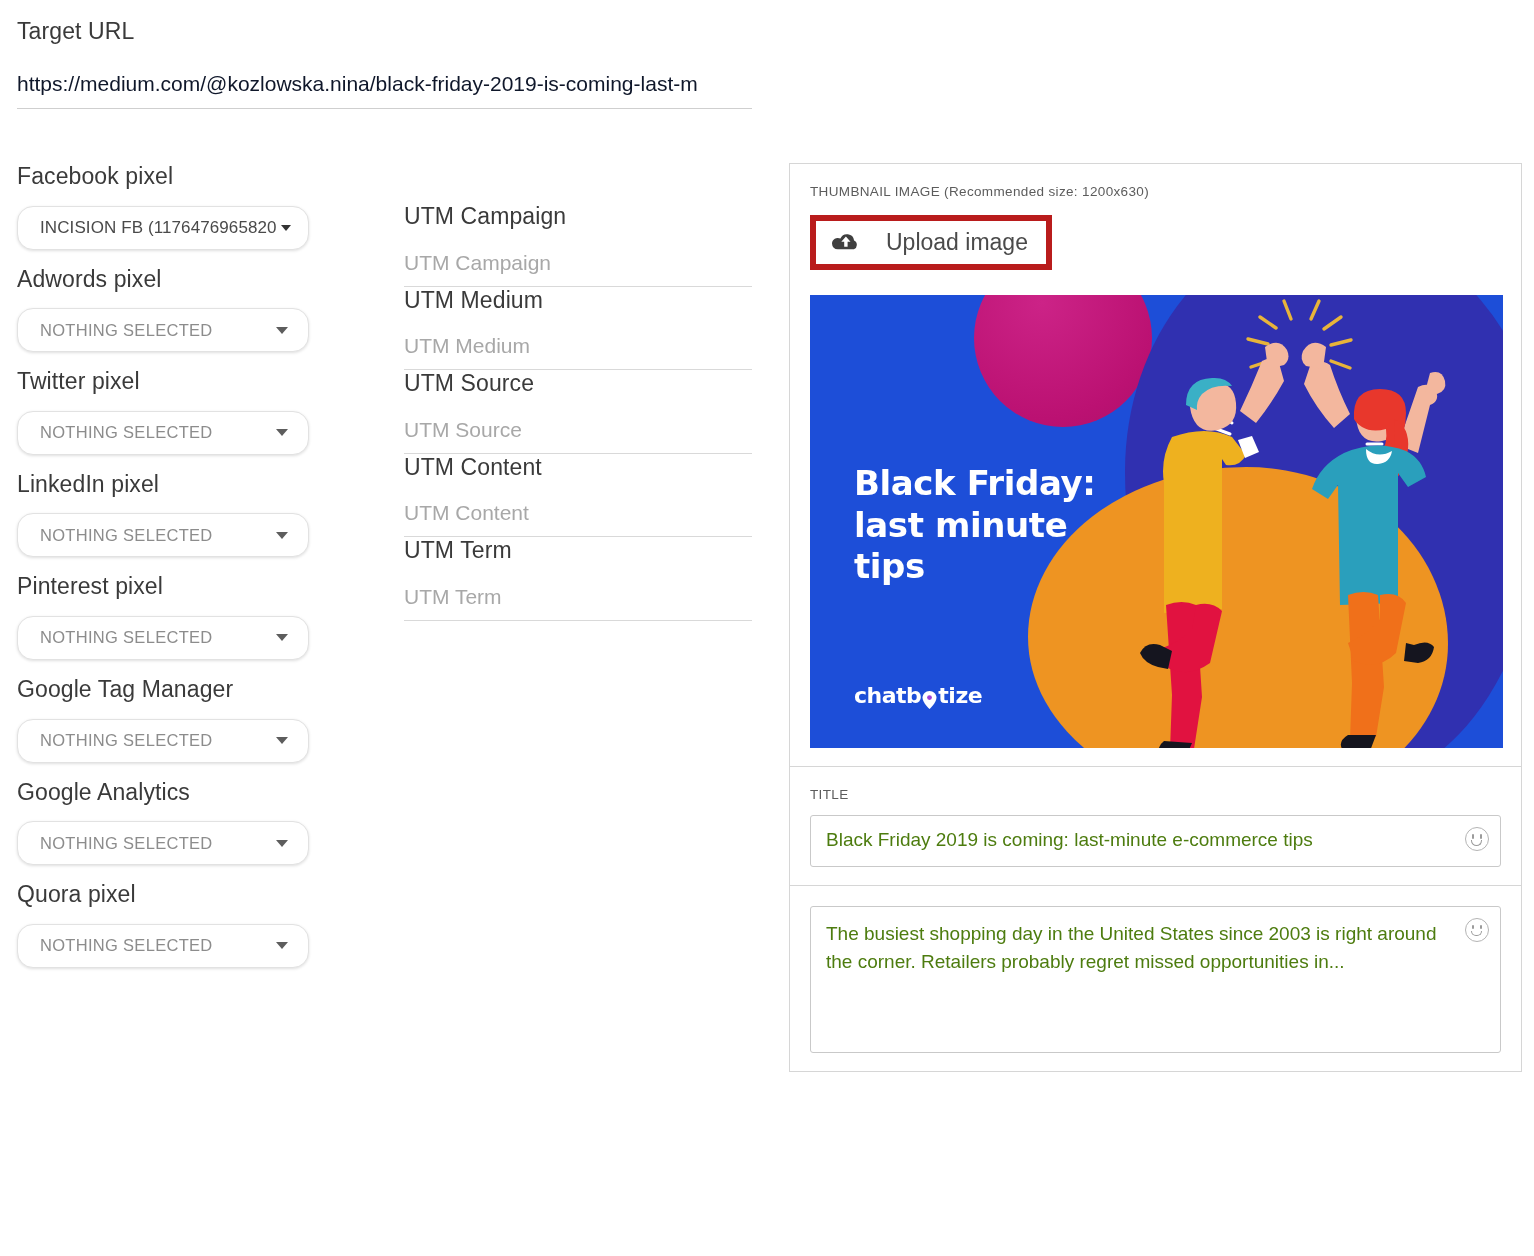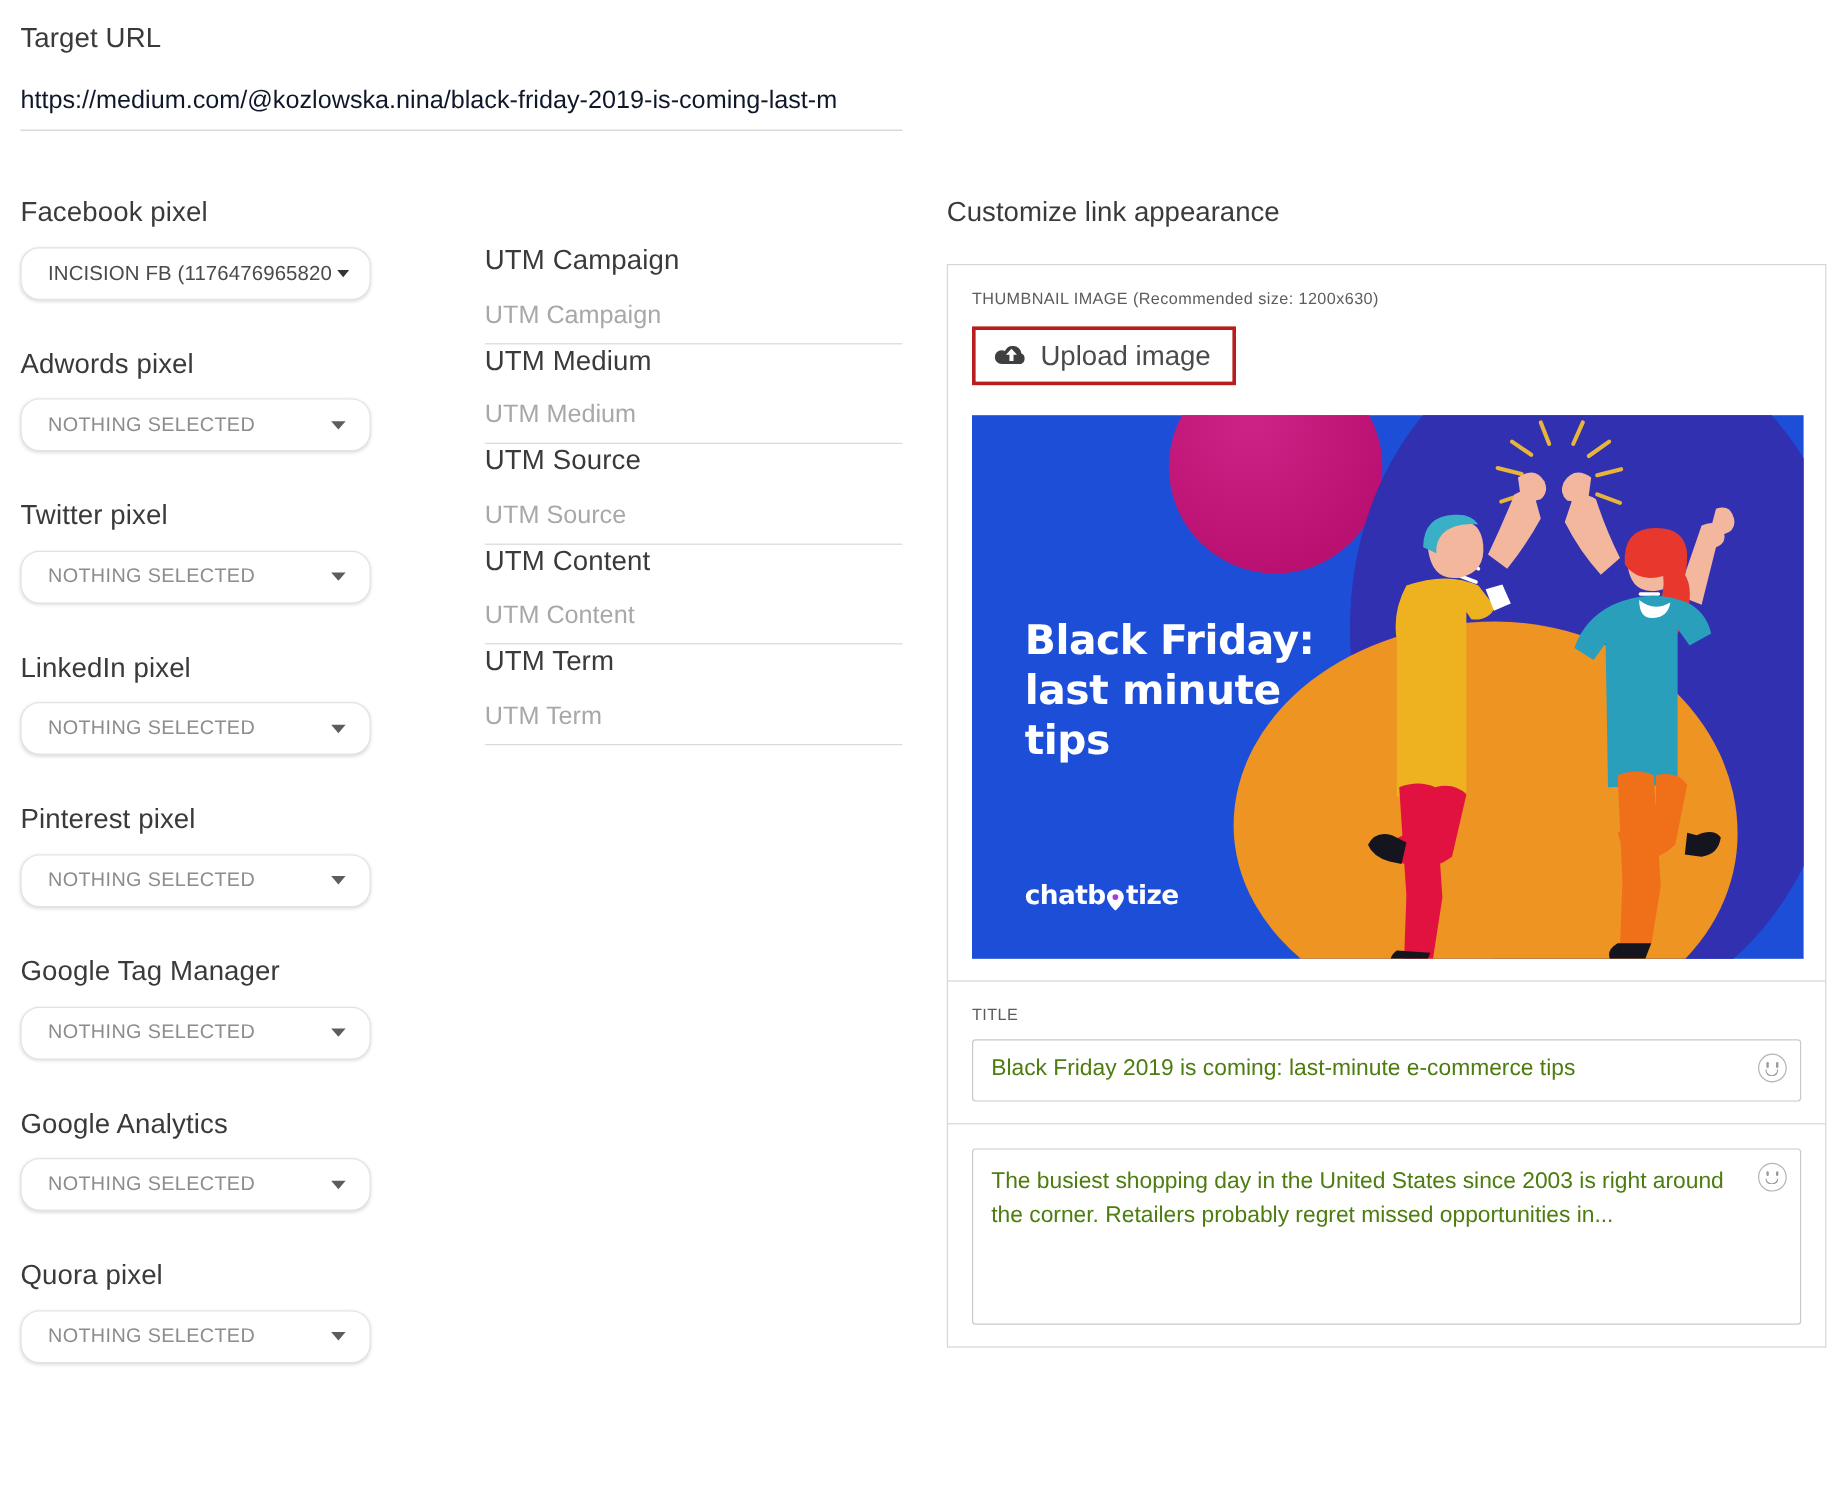--- a/index.html
+++ b/index.html
@@ -54,21 +54,21 @@
     text-overflow: clip;
   }
 
   
   .pixel-col {
     position: absolute;
     left: 17px;
     top: 163px;
     width: 330px;
   }
-  .pixel-group { margin-bottom: 40px; }
+  .pixel-group { margin-bottom: 16px; }
   .pixel-group .field-label { margin-bottom: 15px; }
 
   .select-box {
     position: relative;
     width: 292px;
     height: 44px;
     background: #ffffff;
     border: 1px solid #e2e2e2;
     border-radius: 16px;
     box-shadow: 0 1px 3px rgba(0,0,0,0.13);
@@ -159,22 +159,22 @@
     font-size: 13.5px;
     color: #5c5c5c;
     letter-spacing: 0.35px;
     margin-bottom: 16px;
   }
   .section-caption.small { margin-bottom: 13px; }
 
   .upload-btn {
     display: inline-flex;
     align-items: center;
-    gap: 10px;
-    border: 3px solid #b91c1c;
+    gap: 26px;
+    border: 6px solid #b91c1c;
     background: #ffffff;
     padding: 9px 18px 9px 16px;
     font-size: 23px;
     color: #4a4a4a;
     font-family: "Liberation Sans", sans-serif;
     cursor: pointer;
     line-height: 1.1;
   }
   .upload-btn svg { display:block; }
 
@@ -391,21 +391,20 @@
     </div>
 
     <div class="utm-group">
       <div class="field-label">UTM Term</div>
       <input class="utm-input" type="text" placeholder="UTM Term" style="">
     </div>
 
   </div>
 
   <div id="appearance-panel">
-    <div class="panel-title">Customize link appearance</div>
 
     <div class="card">
 
       <div class="card-section">
         <div class="section-caption">THUMBNAIL IMAGE (Recommended size: 1200x630)</div>
 
         <button class="upload-btn">
           <span>
             <svg width="28" height="22" viewBox="0 0 28 22" aria-hidden="true">
               <path fill="#3f3f3f" d="M22.1 8.4A7.2 7.2 0 0 0 8.4 6.6 5.7 5.7 0 0 0 0 11.6a5.7 5.7 0 0 0 5.7 5.7h16.2A4.9 4.9 0 0 0 22.1 8.4z"></path>

